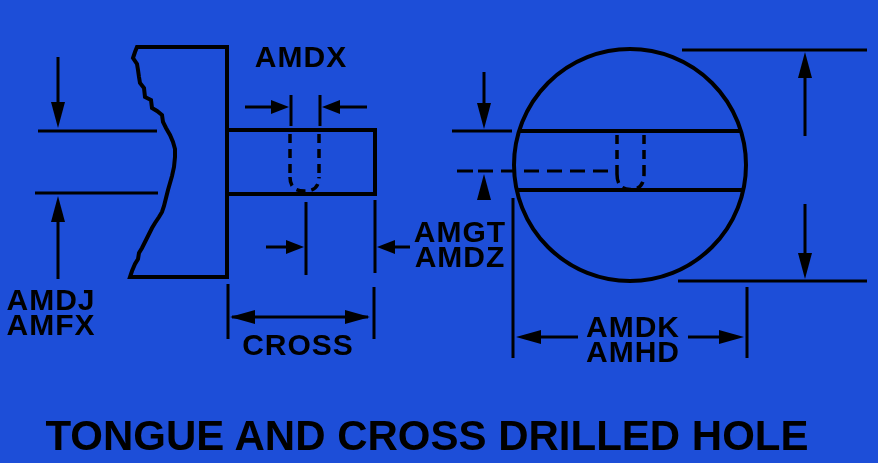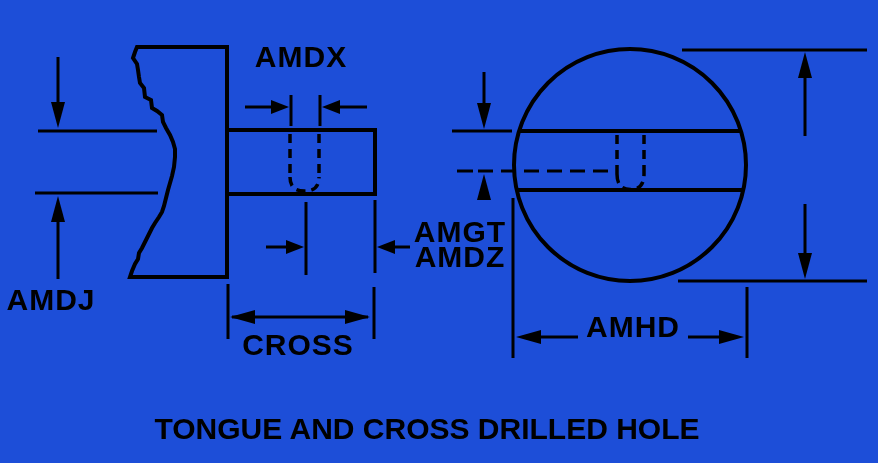--- a/index.html
+++ b/index.html
@@ -4,21 +4,21 @@
 <style>
   html,body{margin:0;padding:0;background:#fff;}
   #stage{position:relative;width:878px;height:463px;background:#1d4ed8;overflow:hidden;
          font-family:"Liberation Sans",sans-serif;}
   #linework{position:absolute;left:0;top:0;}
   .lbl{position:absolute;text-align:center;font-weight:bold;font-size:30px;
        line-height:25px;letter-spacing:1px;color:#000;white-space:nowrap;}
   .lbl .ln{display:block;}
   .lh28{line-height:28px;}
   .title{position:absolute;left:27px;top:412px;width:800px;text-align:center;
-         font-weight:bold;font-size:30px;letter-spacing:0;color:#000;white-space:nowrap;}
+         font-weight:bold;font-size:42px;letter-spacing:0;color:#000;white-space:nowrap;}
 </style>
 </head>
 <body>
 
 <div id="stage">
 
   <svg id="linework" width="878" height="463" viewBox="0 0 878 463">
 
     <g stroke="#000" fill="none">
 
@@ -118,30 +118,32 @@
   <div class="lbl" style="left:236px;top:44px;width:130px">
     <span class="ln">AMDX</span>
   </div>
 
 
   <div class="lbl" style="left:757px;top:139px;width:104px">
   </div>
 
   <div class="lbl" style="left:0;top:287px;width:102px">
     <span class="ln">AMDJ</span>
+    <span class="ln">AMFX</span>
   </div>
 
   <div class="lbl" style="left:407px;top:219px;width:106px">
     <span class="ln">AMGT</span>
     <span class="ln">AMDZ</span>
   </div>
 
   <div class="lbl lh28" style="left:242px;top:331px;width:112px">
     <span class="ln">CROSS</span>
   </div>
 
   <div class="lbl" style="left:578px;top:314px;width:110px">
+    <span class="ln">AMDK</span>
     <span class="ln">AMHD</span>
   </div>
 
   <div class="title">TONGUE AND CROSS DRILLED HOLE</div>
 
 </div>
 
 </body></html>

